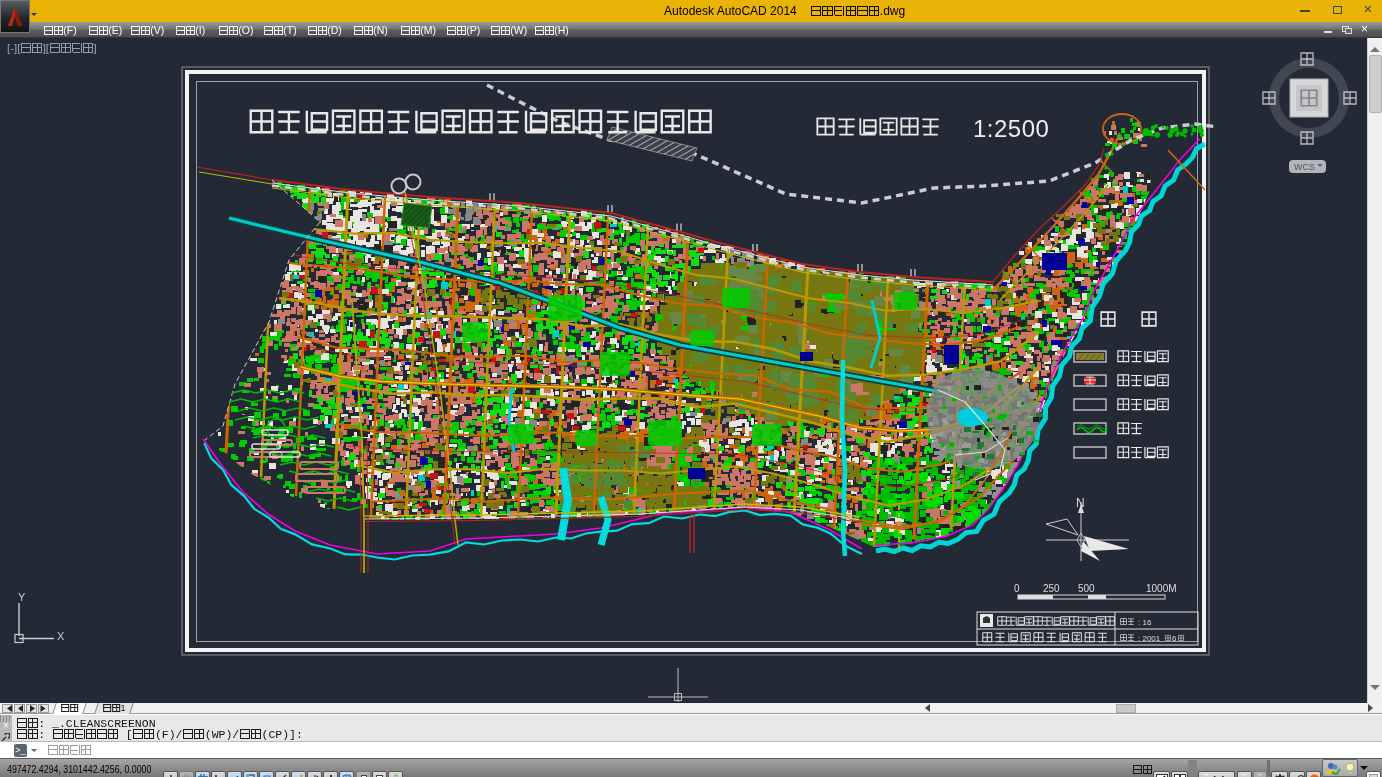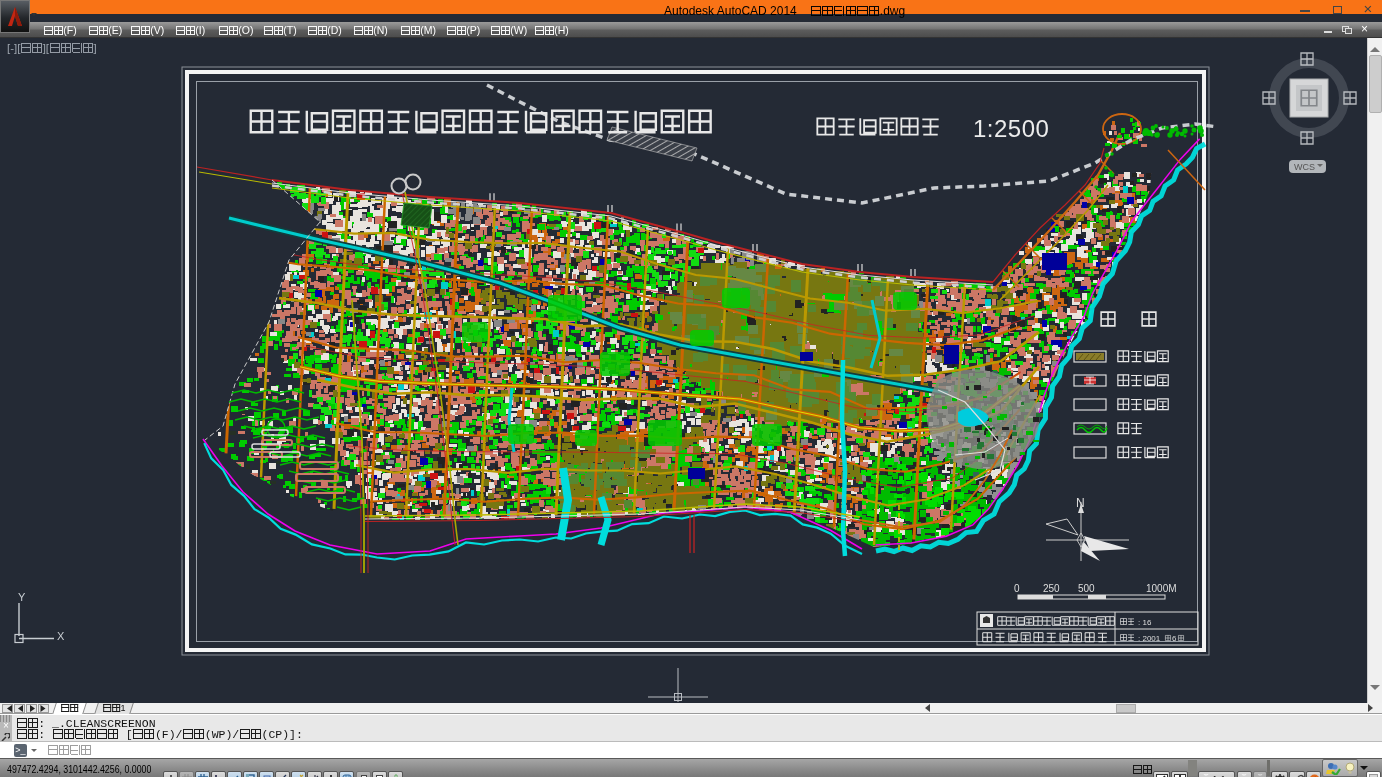--- a/index.html
+++ b/index.html
@@ -11,21 +11,21 @@
 linear-gradient(currentColor,currentColor) 0 100%/100% 1px no-repeat,
 linear-gradient(currentColor,currentColor) 50% 0/1px 100% no-repeat,
 linear-gradient(currentColor,currentColor) 0 0/1px 100% no-repeat,
 linear-gradient(currentColor,currentColor) 100% 0/1px 100% no-repeat,
 linear-gradient(currentColor,currentColor) 0 46%/100% 1px no-repeat}
 .k3{background:linear-gradient(currentColor,currentColor) 0 8%/1px 92% no-repeat,
 linear-gradient(currentColor,currentColor) 30% 0/70% 1px no-repeat,
 linear-gradient(currentColor,currentColor) 30% 100%/70% 1px no-repeat,
 linear-gradient(currentColor,currentColor) 100% 0/1px 100% no-repeat,
 linear-gradient(currentColor,currentColor) 30% 50%/70% 1px no-repeat}
-.titlebar{position:absolute;left:0;top:0;width:1382px;height:14px;background:#f97316;color:#000;font-size:12px}
+.titlebar{position:absolute;left:0;top:0;width:1382px;height:22px;background:#eab308;color:#000;font-size:12px}
 .tbtext{position:absolute;left:664px;top:4px}
 .winbtn{position:absolute;top:0;height:22px;color:#444;text-align:center;font-size:13px;line-height:20px}
 .alogo{position:absolute;left:0;top:0;width:30px;height:33px;background:linear-gradient(#585d63,#23262a 55%,#111);border:1px solid #777;z-index:5}
 .menubar{position:absolute;left:0;top:22px;width:1382px;height:16px;background:linear-gradient(#9a9a9a,#757575 45%,#5c5c5c 55%,#4c4c4c);border-bottom:1px solid #333;color:#fff;font-size:10.5px}
 .mi{position:absolute;top:2px}
 .canvas{position:absolute;left:0;top:38px;width:1382px;height:665px;background:#242a35;overflow:hidden}
 .vplabel{position:absolute;left:7px;top:4px;color:#9aa2ab;font-size:11.5px}
 .vsb{position:absolute;right:0;top:0;width:15px;height:665px;background:#f0f0f0;border-left:1px solid #cfcfcf}
 .vsb .arr{position:absolute;left:0;width:15px;height:15px;color:#555;font-size:8px;text-align:center;line-height:15px;background:#f0f0f0}
 .vsb .thumb{position:absolute;left:1px;width:13px;top:17px;height:58px;background:#cdcdcd;border:1px solid #b0b0b0;border-radius:2px}

